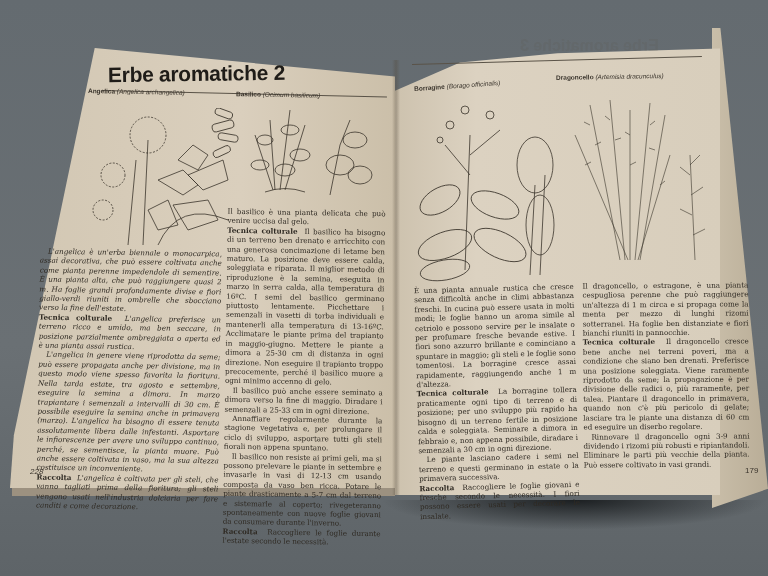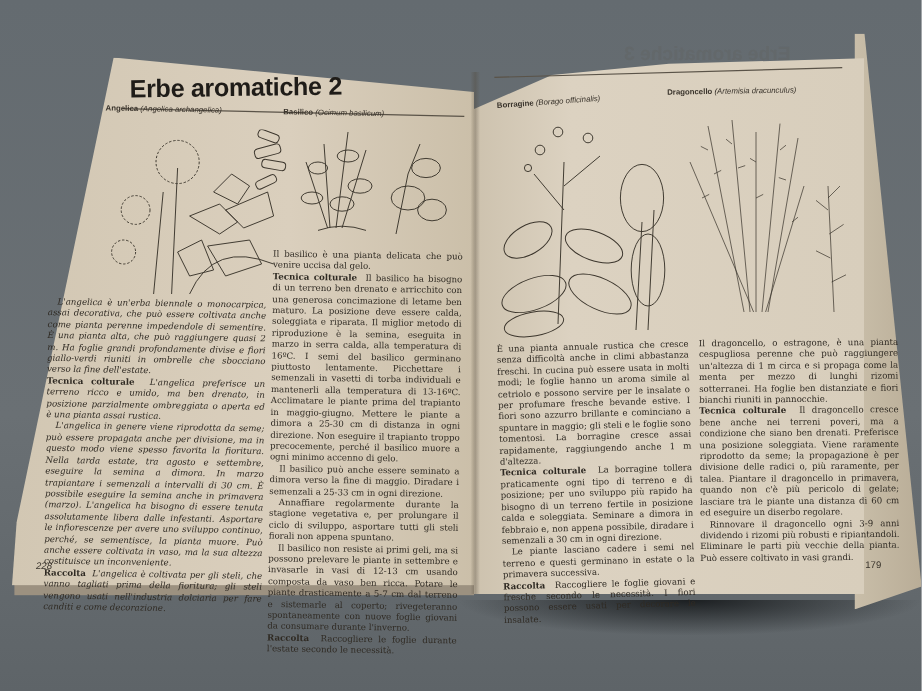--- a/index.html
+++ b/index.html
@@ -96,21 +96,21 @@
   <p class="noind">Il basilico è una pianta delicata che può venire uccisa dal gelo.</p>
   <p class="noind"><span class="hd">Tecnica colturale</span>&nbsp;&nbsp;<span>Il basilico ha bisogno di un terreno ben drenato e arricchito con una generosa concimazione di letame ben maturo. La posizione deve essere calda, soleggiata e riparata. Il miglior metodo di riproduzione è la semina, eseguita in marzo in serra calda, alla temperatura di 16ºC. I semi del basilico germinano piuttosto lentamente. Picchettare i semenzali in vasetti di torba individuali e mantenerli alla temperatura di 13-16ºC. Acclimatare le piante prima del trapianto in maggio-giugno. Mettere le piante a dimora a 25-30 cm di distanza in ogni direzione. Non eseguire il trapianto troppo precocemente, perché il basilico muore a ogni minimo accenno di gelo.</span></p>
   <p>Il basilico può anche essere seminato a dimora verso la fine di maggio. Diradare i semenzali a 25-33 cm in ogni direzione.</p>
   <p>Annaffiare regolarmente durante la stagione vegetativa e, per prolungare il ciclo di sviluppo, asportare tutti gli steli fiorali non appena spuntano.</p>
   <p>Il basilico non resiste ai primi geli, ma si possono prelevare le piante in settembre e invasarle in vasi di 12-13 cm usando composta da vaso ben ricca. Potare le piante drasticamente a 5-7 cm dal terreno e sistemarle al coperto; rivegeteranno spontaneamente con nuove foglie giovani da consumare durante l'inverno.</p>
   <p class="noind"><span class="hd">Raccolta</span>&nbsp;&nbsp;<span>Raccogliere le foglie durante l'estate secondo le necessità.</span></p>
 </div>
 
 <div class="col it" style="left:38px;top:248px;width:182px;transform:rotate(.9deg);">
   <p>L'angelica è un'erba biennale o monocarpica, assai decorativa, che può essere coltivata anche come pianta perenne impedendole di sementire. È una pianta alta, che può raggiungere quasi 2 m. Ha foglie grandi profondamente divise e fiori giallo-verdi riuniti in ombrelle che sbocciano verso la fine dell'estate.</p>
-  <p class="noind"><span class="hd">Tecnica colturale</span>&nbsp;&nbsp;<span>L'angelica preferisce un terreno ricco e umido, ma ben drenato, in posizione parzialmente ombreggiata o aperta ed è una pianta assai rustica.</span></p>
+  <p class="noind"><span class="hd">Tecnica colturale</span>&nbsp;&nbsp;<span>L'angelica preferisce un terreno ricco e umido, ma ben seccare, in posizione parzialmente ombreggiata o aperta ed è una pianta assai rustica.</span></p>
   <p>L'angelica in genere viene riprodotta da seme; può essere propagata anche per divisione, ma in questo modo viene spesso favorita la fioritura. Nella tarda estate, tra agosto e settembre, eseguire la semina a dimora. In marzo trapiantare i semenzali a intervalli di 30 cm. È possibile eseguire la semina anche in primavera (marzo). L'angelica ha bisogno di essere tenuta assolutamente libera dalle infestanti. Asportare le infiorescenze per avere uno sviluppo continuo, perché, se sementisce, la pianta muore. Può anche essere coltivata in vaso, ma la sua altezza costituisce un inconveniente.</p>
   <p class="noind"><span class="hd">Raccolta</span>&nbsp;&nbsp;<span>L'angelica è coltivata per gli steli, che vanno tagliati prima della fioritura; gli steli vengono usati nell'industria dolciaria per fare canditi e come decorazione.</span></p>
 </div>
 
 <div class="pnum it" style="left:30px;top:467px;">228</div>
 
 <div class="ghost">Erbe aromatiche 3</div>
 <div class="rule" style="left:412px;top:64px;width:290px;transform:rotate(-1.6deg);transform-origin:left;"></div>
 
 <div class="caption" style="left:414px;top:82px;transform:rotate(-4deg);">
@@ -151,13 +151,13 @@
   <p>Le piante lasciano cadere i semi nel terreno e questi germinano in estate o la primavera successiva.</p>
   <p class="noind"><span class="hd">Raccolta</span>&nbsp;&nbsp;<span>Raccogliere le foglie giovani e fresche secondo le necessità. I fiori possono essere usati per decorare le insalate.</span></p>
 </div>
 
 <div class="col" style="left:583px;top:281px;width:166px;transform:rotate(-.4deg);">
   <p class="noind">Il dragoncello, o estragone, è una pianta cespugliosa perenne che può raggiungere un'altezza di 1 m circa e si propaga come la menta per mezzo di lunghi rizomi sotterranei. Ha foglie ben distanziate e fiori bianchi riuniti in pannocchie.</p>
   <p class="noind"><span class="hd">Tecnica colturale</span>&nbsp;&nbsp;<span>Il dragoncello cresce bene anche nei terreni poveri, ma a condizione che siano ben drenati. Preferisce una posizione soleggiata. Viene raramente riprodotto da seme; la propagazione è per divisione delle radici o, più raramente, per talea. Piantare il dragoncello in primavera, quando non c'è più pericolo di gelate; lasciare tra le piante una distanza di 60 cm ed eseguire un diserbo regolare.</span></p>
   <p>Rinnovare il dragoncello ogni 3-9 anni dividendo i rizomi più robusti e ripiantandoli. Eliminare le parti più vecchie della pianta. Può essere coltivato in vasi grandi.</p>
 </div>
 
-<div class="pnum" style="left:721px;top:466px;">179</div>
+<div class="pnum" style="left:745px;top:466px;">179</div>
 
 </body></html>

